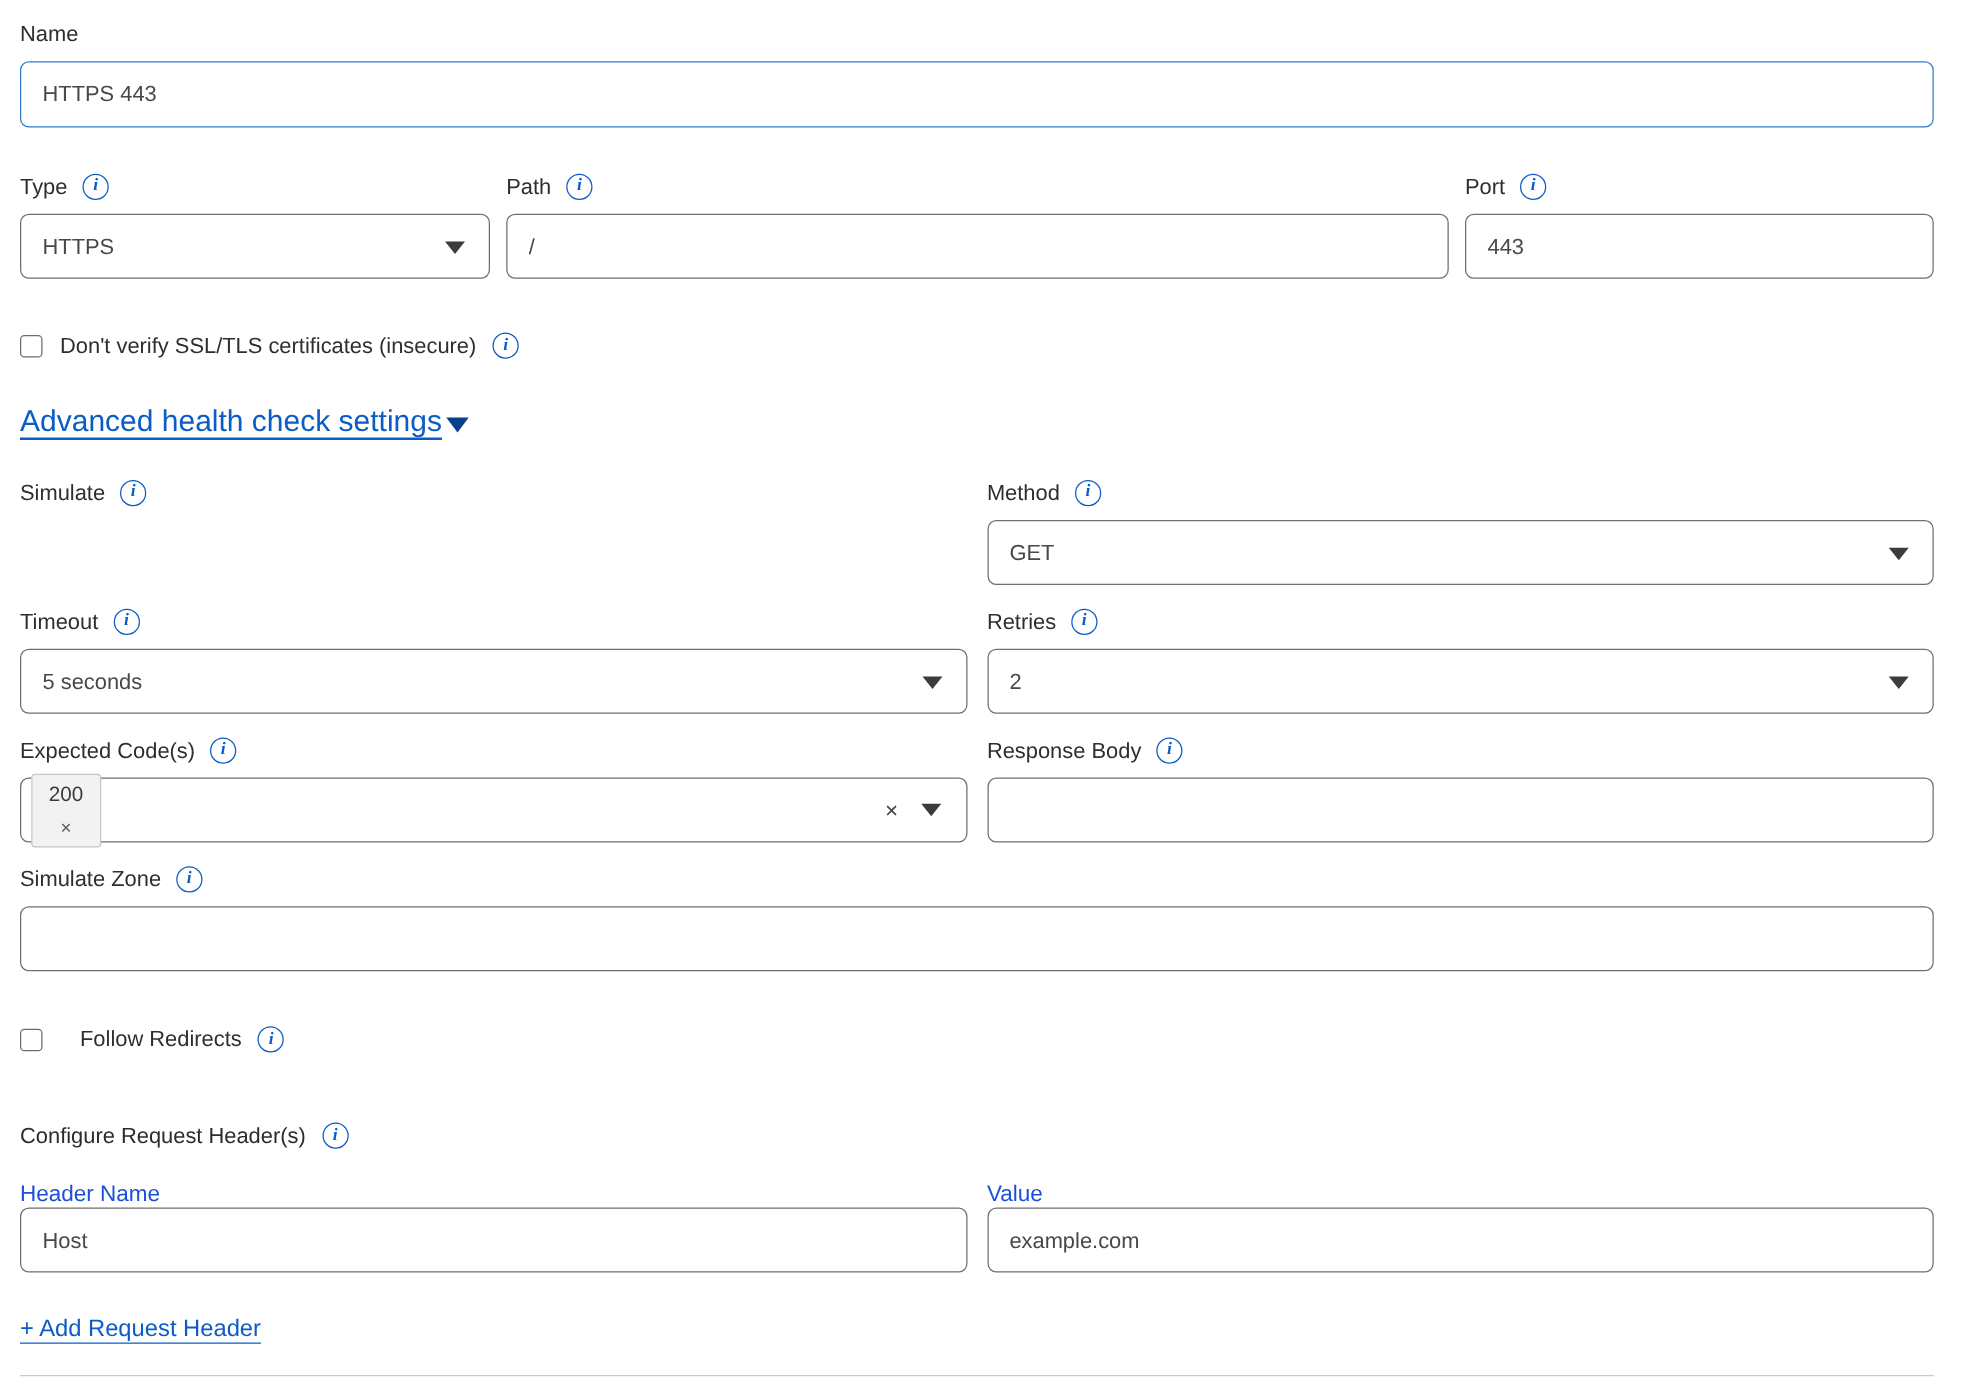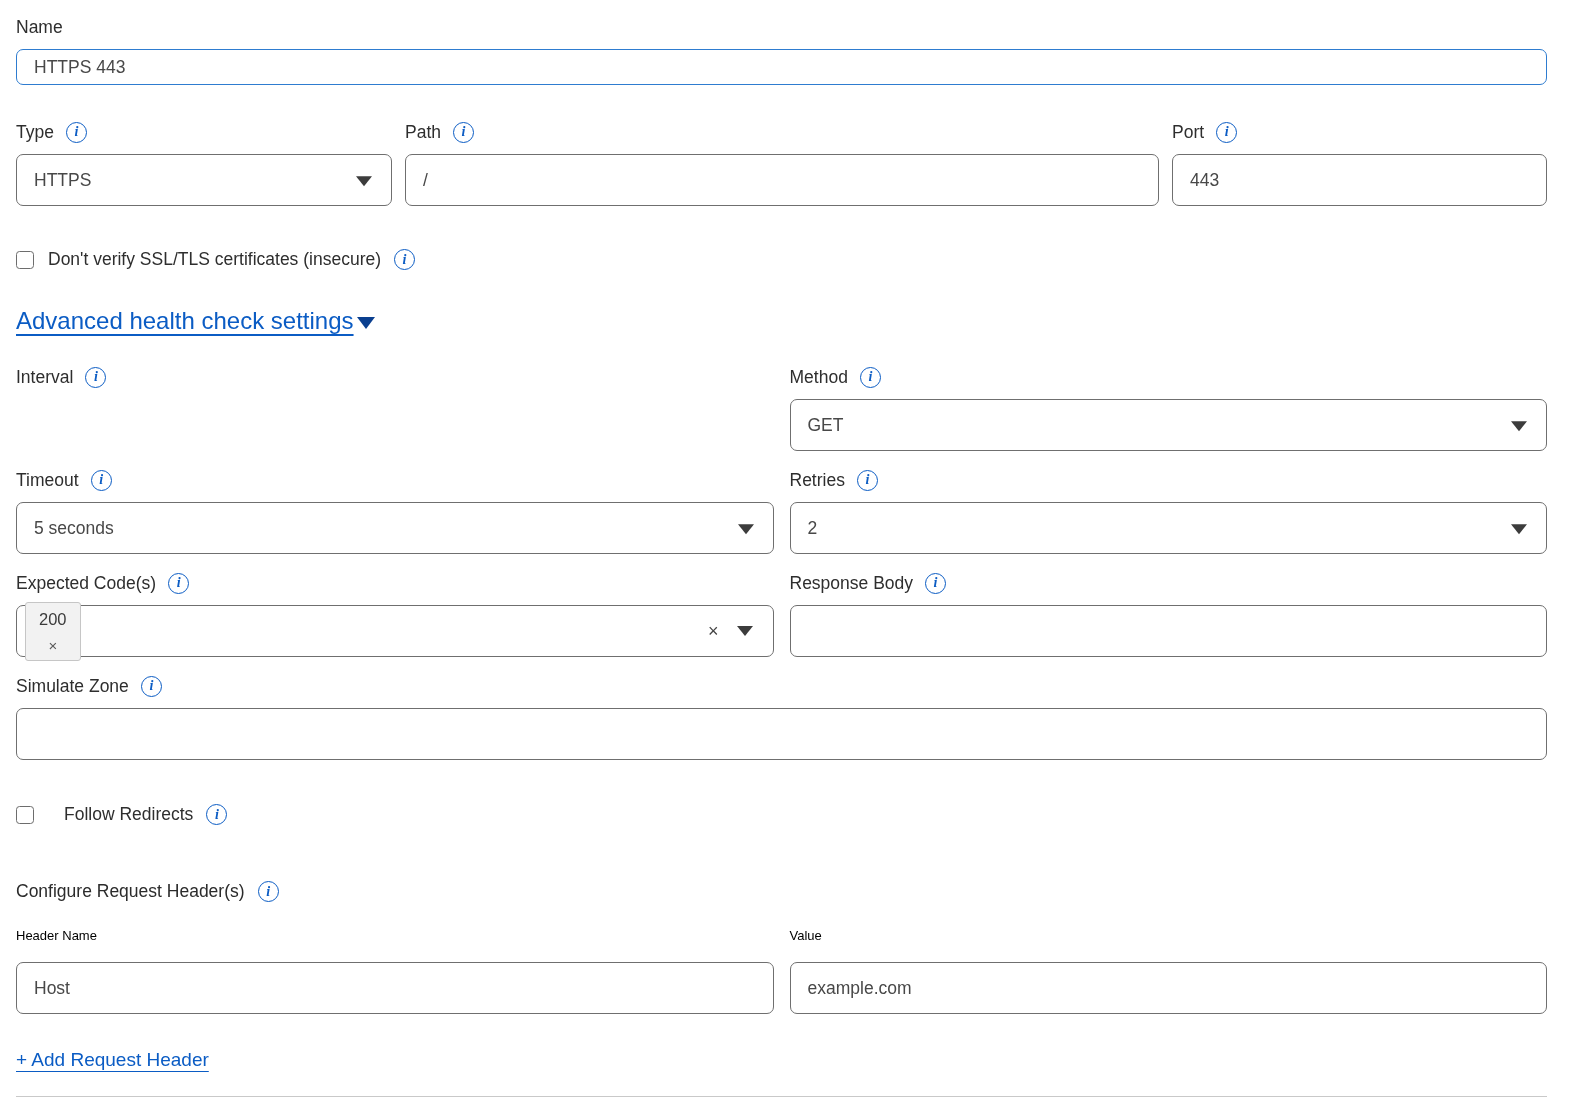--- a/index.html
+++ b/index.html
@@ -11,41 +11,41 @@
     overflow: hidden;
   }
   .page { width: 1570px; padding: 16px 23px 0 16px; }
 
   
   .field-label {
     display: flex; align-items: center; gap: 12px;
     font-size: 17.5px; color: #2e2e2e; margin-bottom: 11px;
     line-height: 22px;
   }
-  .plain-label { font-size: 13px; color: #000000; margin-bottom: 19px; }
+  .plain-label { font-size: 18px; color: #1d4ed8; margin-bottom: 0; }
 
   
   .info-icon {
     display: inline-flex; align-items: center; justify-content: center;
     width: 21px; height: 21px; border-radius: 50%;
     border: 1.6px solid #0b5cc4; color: #0b5cc4;
     font-family: "Liberation Serif", serif; font-style: italic; font-weight: 700;
     font-size: 14px; line-height: 1; flex: 0 0 auto;
     cursor: pointer; user-select: none;
   }
 
   
   .text-input, .select-box, .multi-box {
     width: 100%; height: 52px;
     border: 1px solid #6f6f6f; border-radius: 7px;
     background: #fff; font-family: inherit;
     font-size: 17.5px; color: #484848;
     padding: 0 17px; outline: none;
   }
-  .text-input.focused { border: 1.5px solid #2e7cd0; height: 36px; }
+  .text-input.focused { border: 1.5px solid #2e7cd0; height: 53px; }
 
   .select-box {
     position: relative; display: flex; align-items: center;
     cursor: pointer; padding-right: 44px; text-align: center;
   }
   .caret-down {
     position: absolute; right: 19px; top: 50%; transform: translateY(-38%);
     width: 0; height: 0;
     border-left: 8px solid transparent; border-right: 8px solid transparent;
     border-top: 10px solid #3c3c3c;
@@ -159,21 +159,21 @@
     <span class="adv-link">
       <span>Advanced health check settings</span>
       <span class="adv-caret"></span>
     </span>
   </div>
 
   
   <div class="grid-2 pair-row">
     <div>
       <div class="field-label">
-        <span>Interval</span>
+        <span>Simulate</span>
         <span class="info-icon">i</span>
       </div>
     </div>
     <div>
       <div class="field-label">
         <span>Method</span>
         <span class="info-icon">i</span>
       </div>
       <div class="select-box">
         <span>GET</span>

